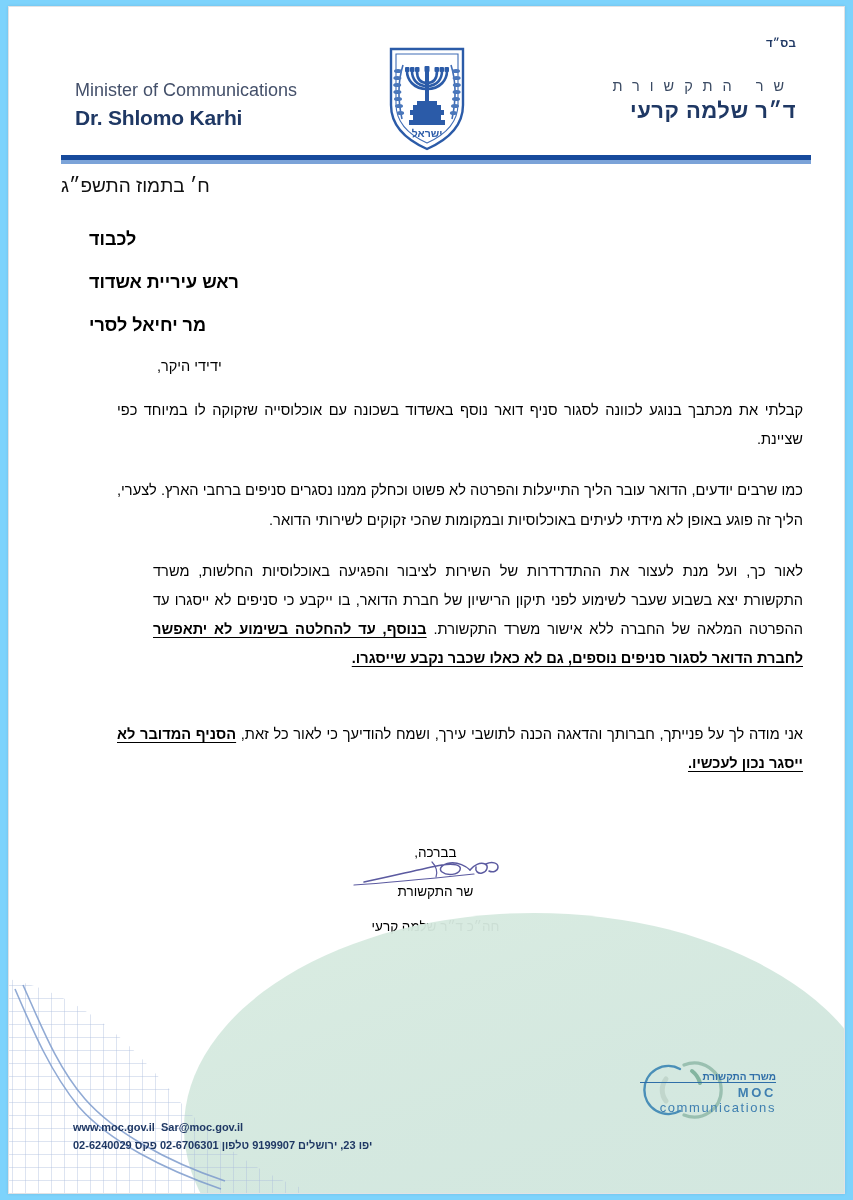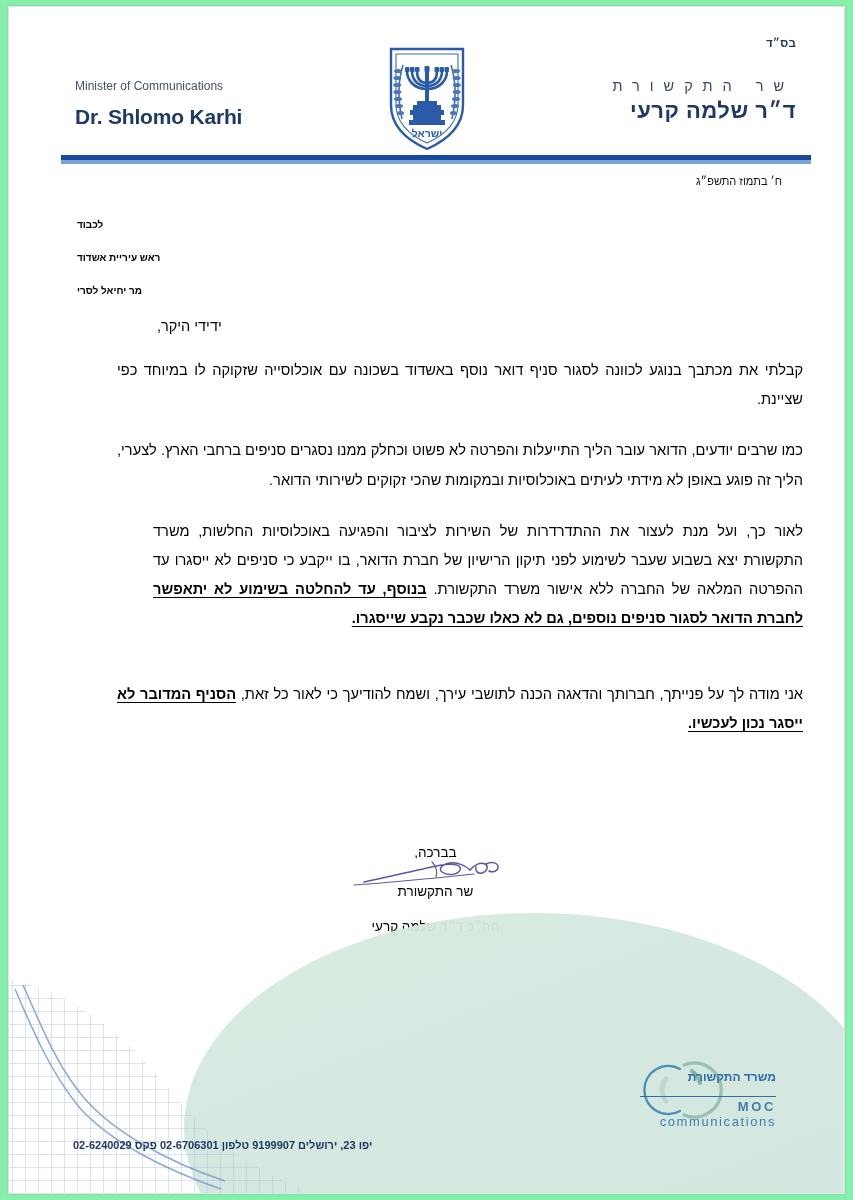--- a/index.html
+++ b/index.html
@@ -7,21 +7,21 @@
     margin: 0;
     padding: 0;
     background: #ffffff;
     font-family: "Liberation Sans", sans-serif;
   }
   #page {
     position: relative;
     width: 853px;
     height: 1200px;
     margin: 0 auto;
-    background: #86efac;
+    background: #7dd3fc;
     overflow: hidden;
     text-decoration: underline;
   }
   
   #sheet {
     position: absolute;
     left: 8px;
     top: 6px;
     width: 837px;
     height: 1188px;
@@ -73,23 +73,23 @@
   }
   .hdr-en {
     position: absolute;
     top: 72px;
     left: 66px;
     text-align: left;
     direction: ltr;
     line-height: 1.25;
   }
   .hdr-en .role {
-    font-size: 12px;
+    font-size: 18px;
     color: #44506a;
-    margin-bottom: 10px;
+    margin-bottom: 3px;
   }
   .hdr-en .name {
     font-size: 21px;
     font-weight: bold;
     color: #1f3864;
     letter-spacing: -.2px;
   }
   .rule-wrap {
     position: absolute;
     top: 148px;
@@ -105,39 +105,39 @@
     top: 160px;
     left: 52px;
     width: 750px;
     direction: rtl;
     text-align: right;
     color: #000000;
   }
   .datehe {
     margin-top: 8px;
     margin-right: 29px;
-    font-size: 11px;
+    font-size: 19px;
     color: #111;
     direction: rtl;
-    text-align: right;
+    text-align: left;
   }
   .dateen {
     margin-top: 20px;
     margin-right: 42px;
     font-size: 13.5px;
     color: #111;
     direction: rtl;
     text-align: right;
   }
   .addr {
     margin-top: 32px;
-    margin-left: 16px;
+    margin-left: 28px;
     text-align: left;
     direction: rtl;
-    font-size: 10px;
+    font-size: 18px;
     font-weight: bold;
     color: #000;
   }
   .addr div { margin-bottom: 22px; }
   .subject {
     margin-top: 8px;
     text-align: center;
     font-size: 14.5px;
     font-weight: bold;
     text-decoration: underline;
@@ -212,25 +212,25 @@
     height: 62px;
   }
   .moc-txt {
     position: absolute;
     right: 6px;
     top: 12px;
     text-align: right;
     direction: rtl;
   }
   .moc-he {
-    font-size: 12px;
+    font-size: 10px;
     font-weight: bold;
     color: #2f6ea8;
     border-bottom: 1.4px solid #2f6ea8;
-    padding-bottom: 12px;
+    padding-bottom: 0;
     line-height: 1.1;
   }
   .moc-en {
     margin-top: 2px;
     font-size: 13px;
     color: #3f7fb0;
     letter-spacing: 1.6px;
     direction: ltr;
     text-align: right;
   }
@@ -401,17 +401,20 @@
       <div class="moc-txt">
         <div class="moc-he">משרד התקשורת</div>
         <div class="moc-en">
           <span class="mk">MOC</span>
           <span>communications</span>
         </div>
       </div>
     </div>
 
     <div class="footer">
+      <div class="l1">
+        <span>www.moc.gov.il</span>&nbsp;&nbsp;<span>Sar@moc.gov.il</span>
+      </div>
       <div class="l2">יפו 23, ירושלים  9199907  טלפון 02-6706301  פקס 02-6240029</div>
     </div>
 
   </div>
 </div>
 
 </body></html>

